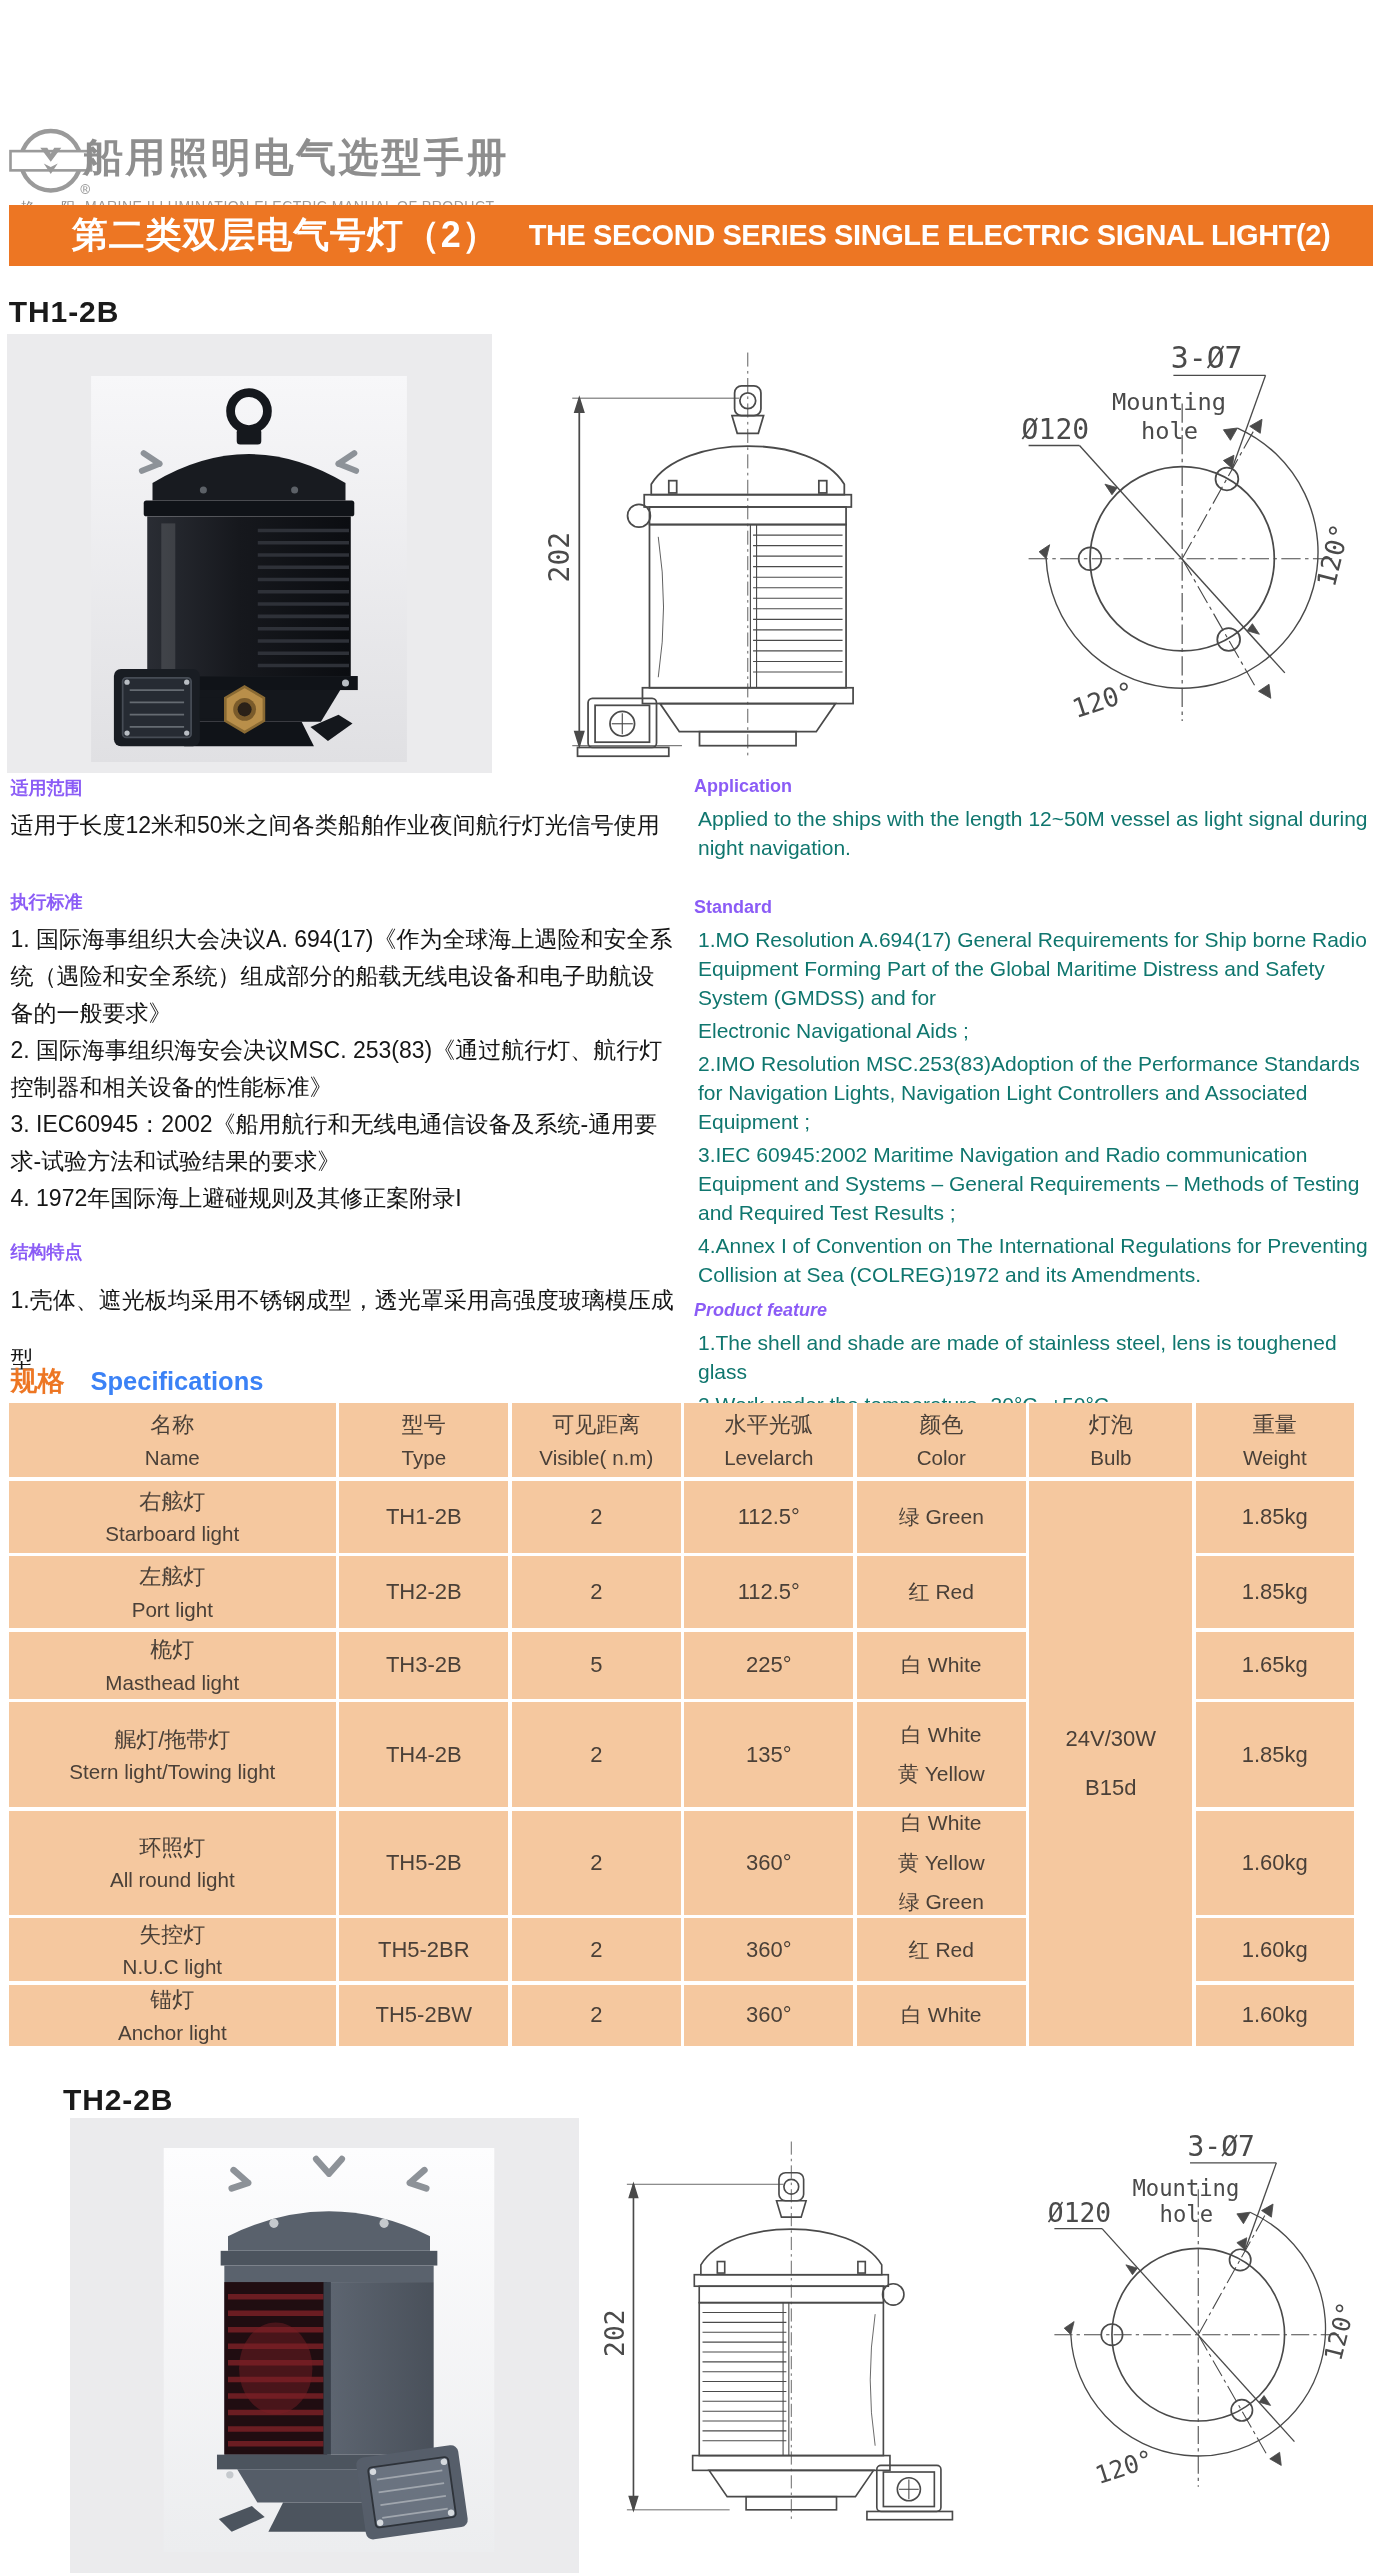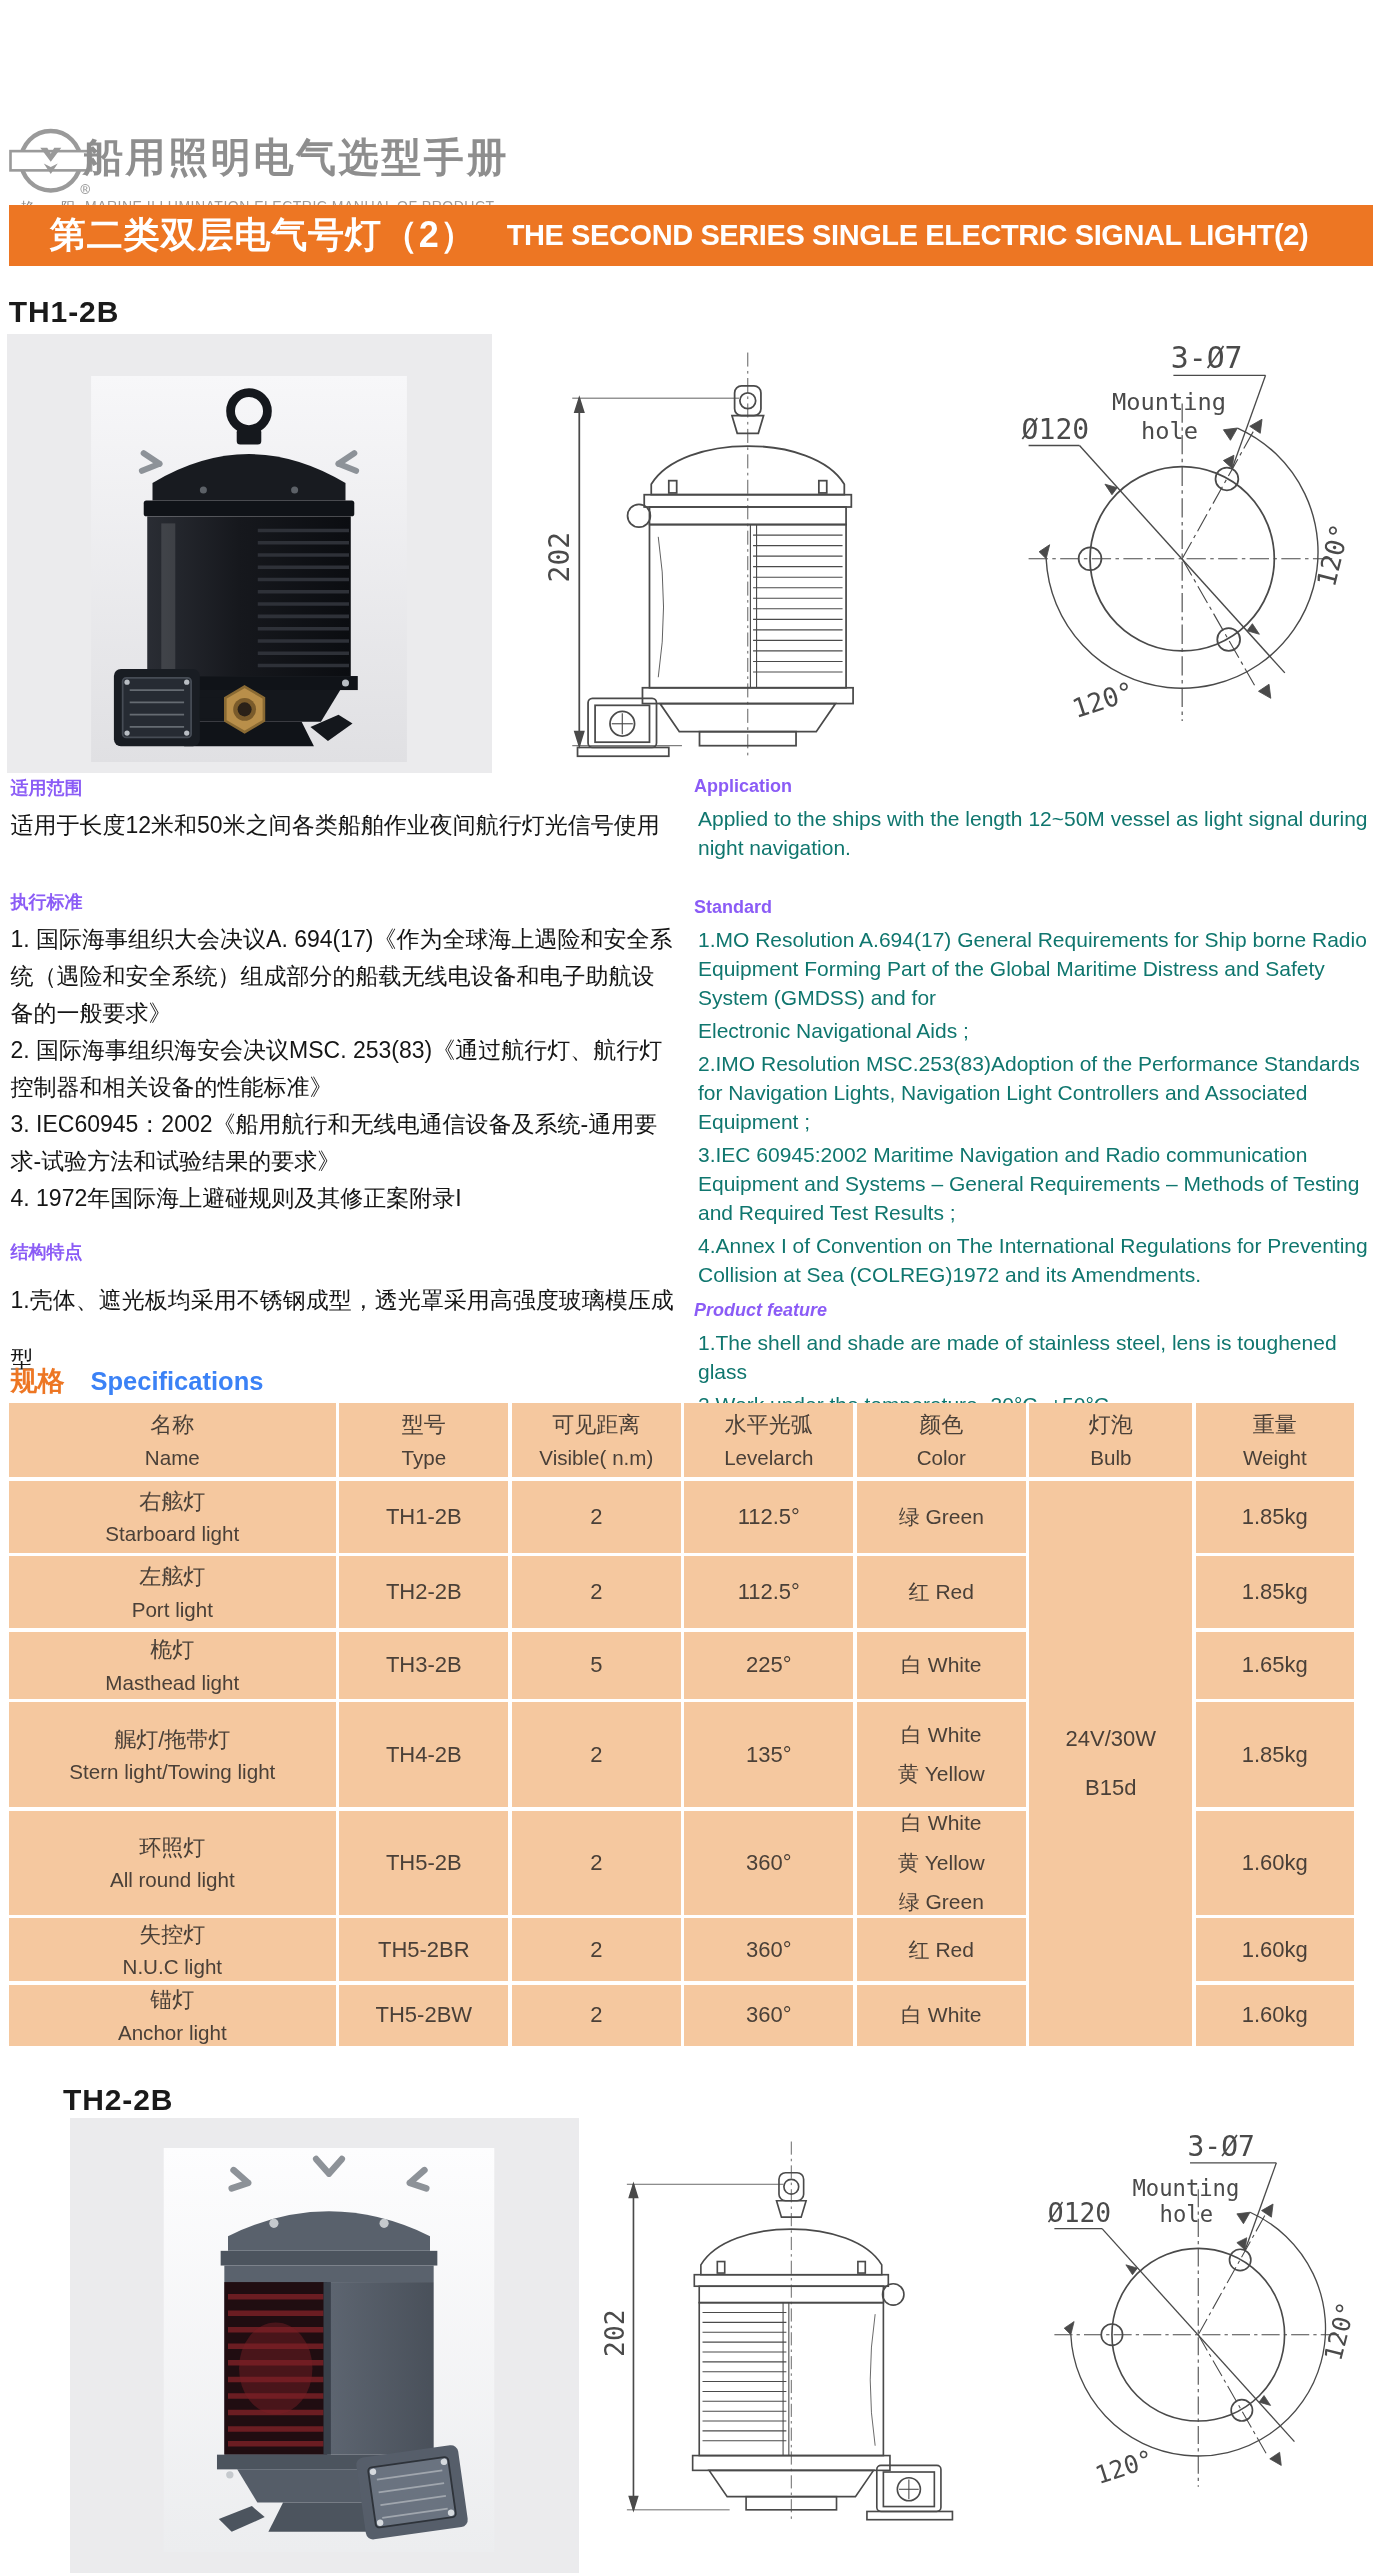--- a/index.html
+++ b/index.html
@@ -6,21 +6,21 @@
   .page{position:relative;width:1381px;height:2576px;background:#ffffff;overflow:hidden;
         font-family:"Liberation Sans","DejaVu Sans",sans-serif;color:#111;}
   
   .brand-title{position:absolute;left:83px;top:130px;font-size:40px;font-weight:bold;
                color:#8E8E8E;letter-spacing:2.6px;}
   .brand-sub{position:absolute;left:85px;top:198px;font-size:14px;color:#9B9B9B;letter-spacing:0.5px;}
   .logo-svg{position:absolute;left:7px;top:121px;}
   
   .banner{position:absolute;left:8.8px;top:205px;width:1364px;height:61px;background:#ED7623;
           display:flex;align-items:center;}
-  .banner .cn{color:#fff;font-size:36px;font-weight:bold;margin-left:41px;letter-spacing:0.9px;white-space:nowrap;}
+  .banner .cn{color:#fff;font-size:36px;font-weight:bold;margin-left:63px;letter-spacing:0.9px;white-space:nowrap;}
   .banner .en{color:#fff;font-size:29px;font-weight:bold;margin-left:30px;letter-spacing:-0.4px;white-space:nowrap;}
   
   .model-label{position:absolute;font-size:30px;font-weight:bold;color:#1a1a1a;letter-spacing:0.9px;}
   #model1{left:8.8px;top:295px;}
   #model2{left:63px;top:2083px;}
   
   .photo-box{position:absolute;background:#EBEBED;}
   #photo-box-1{left:7px;top:334px;width:485px;height:439px;}
   #photo-box-2{left:70px;top:2118px;width:509px;height:455px;}
   .photo-box svg{position:absolute;}

